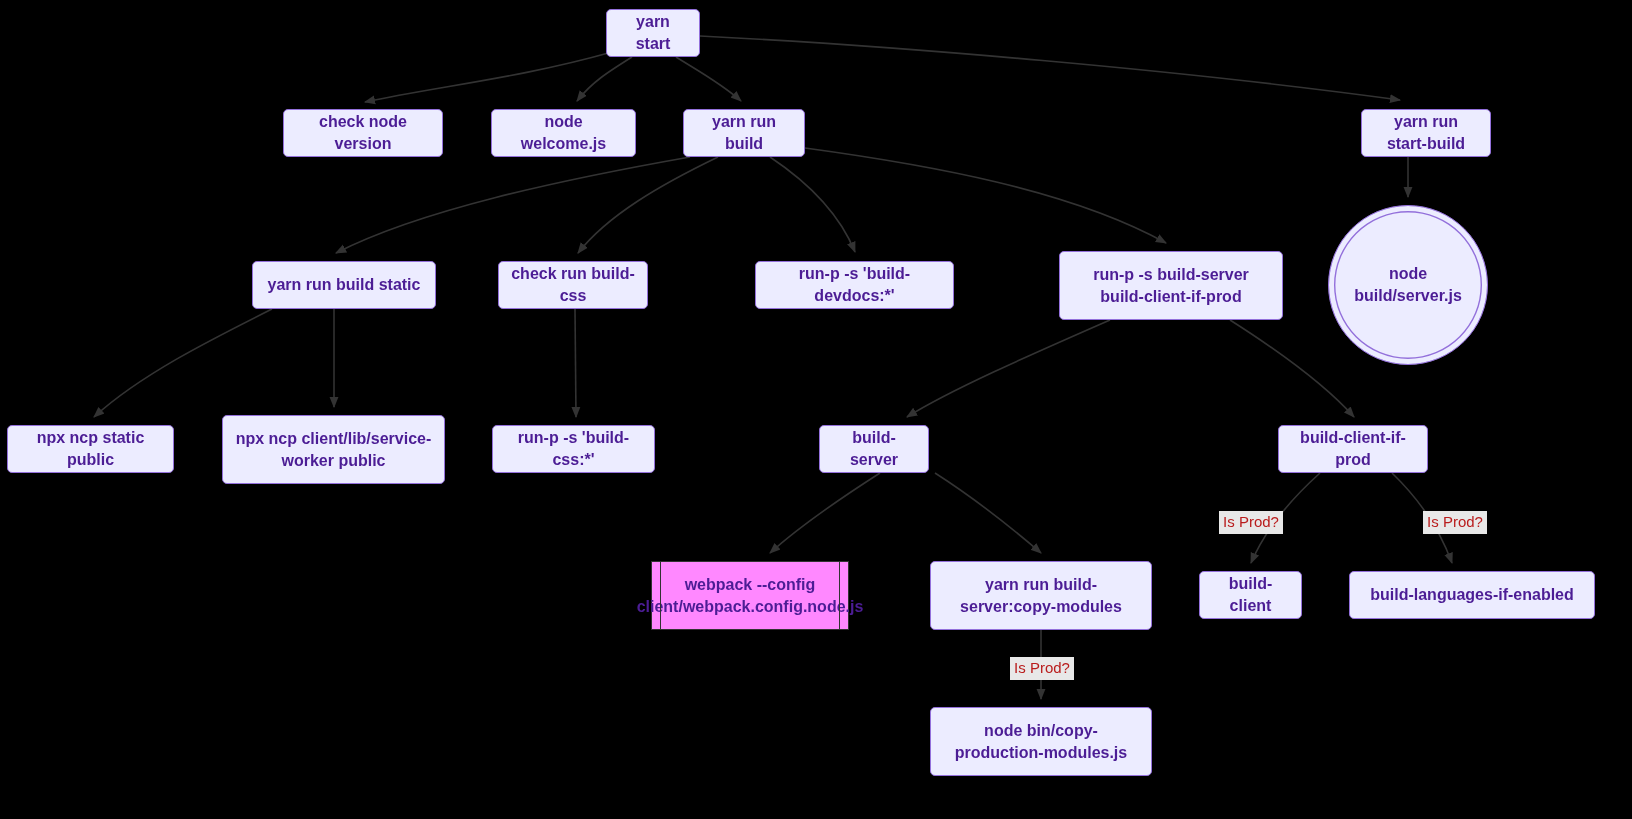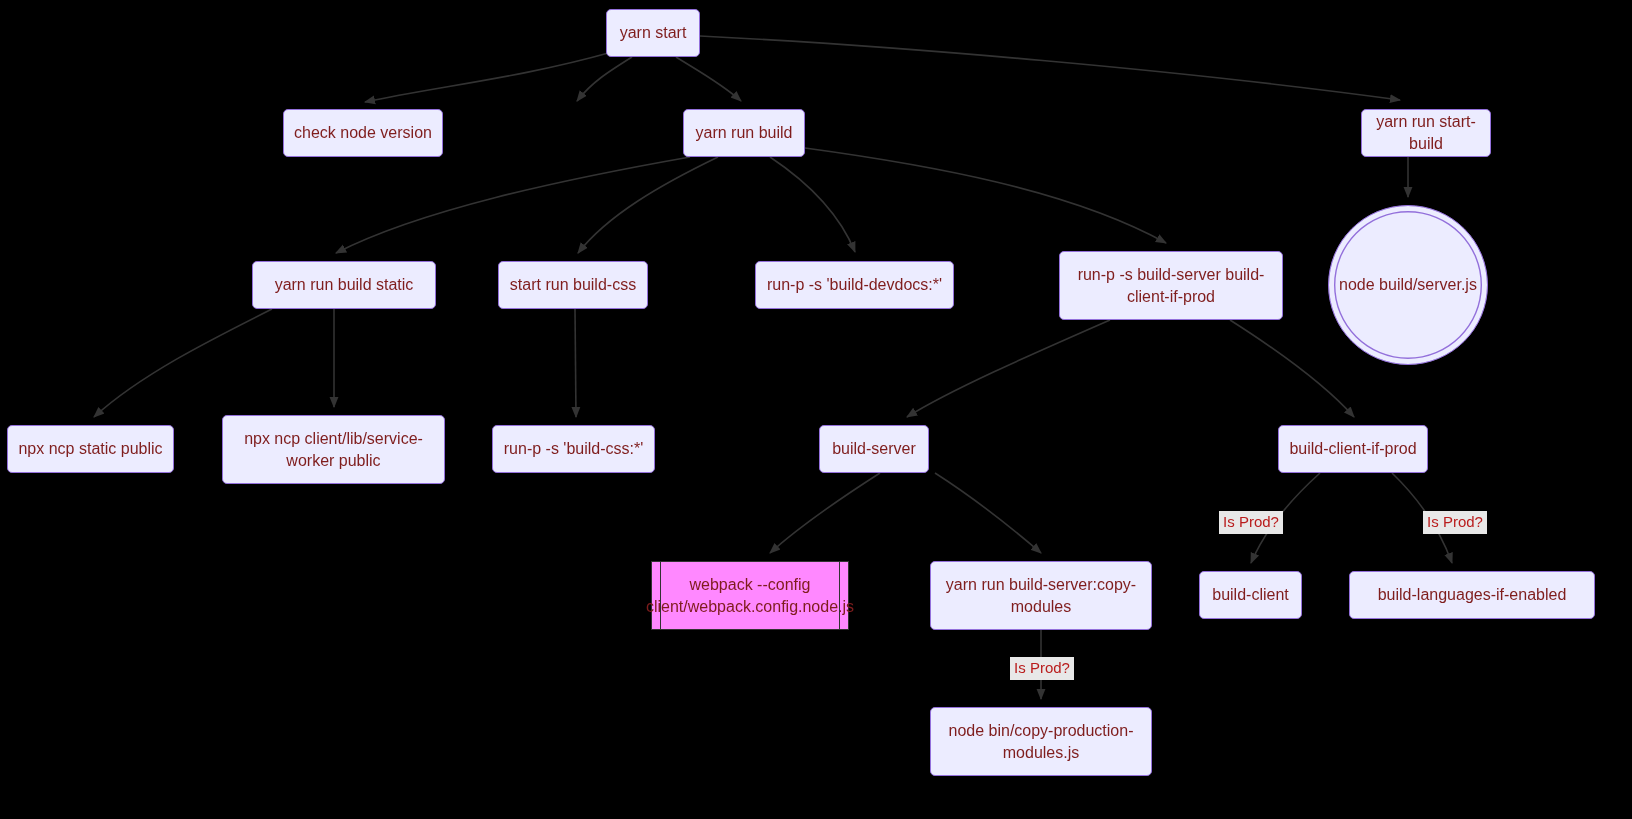--- a/index.html
+++ b/index.html
@@ -23,27 +23,28 @@
     height: 819px;
     pointer-events: none;
   }
   .node {
     position: absolute;
     box-sizing: border-box;
     display: flex;
     align-items: center;
     justify-content: center;
     text-align: center;
-    color: #7f1d1d;
+    color: #4c1d95;
     font-size: 16px;
     line-height: 1.35;
     background: #ececff;
     border: 1.4px solid #9370db;
     border-radius: 5px;
     padding: 0 10px;
+    font-weight: bold;
   }
   .node.circle {
     border-radius: 50%;
     border: 1.4px solid #9370db;
     box-shadow: inset 0 0 0 5px #ececff, inset 0 0 0 6.4px #9370db;
   }
   .node.subroutine {
     background: #ff88ff;
     border: 1.4px solid #333333;
     border-radius: 0;
@@ -114,39 +115,42 @@
   </svg>
 
   <div class="node" style="left:606px; top:9px; width:94px; height:48px;">
     <span>yarn start</span>
   </div>
 
   <div class="node" style="left:283px; top:109px; width:160px; height:48px;">
     <span>check node version</span>
   </div>
 
+  <div class="node" style="left:491px; top:109px; width:145px; height:48px;">
+    <span>node welcome.js</span>
+  </div>
 
   <div class="node" style="left:683px; top:109px; width:122px; height:48px;">
     <span>yarn run build</span>
   </div>
 
   <div class="node" style="left:1329px; top:109px; width:130px; height:48px;margin-left:32px;">
     <span>yarn run start-build</span>
   </div>
 
   <div class="node circle" style="left:1328px; top:205px; width:160px; height:160px;">
     <span>node build/server.js</span>
   </div>
 
   <div class="node" style="left:252px; top:261px; width:184px; height:48px;">
     <span>yarn run build static</span>
   </div>
 
   <div class="node" style="left:498px; top:261px; width:150px; height:48px;">
-    <span>start run build-css</span>
+    <span>check run build-css</span>
   </div>
 
   <div class="node" style="left:755px; top:261px; width:199px; height:48px;">
     <span>run-p -s 'build-devdocs:*'</span>
   </div>
 
   <div class="node" style="left:1059px; top:251px; width:224px; height:69px;">
     <span>run-p -s build-server build-client-if-prod</span>
   </div>
 

